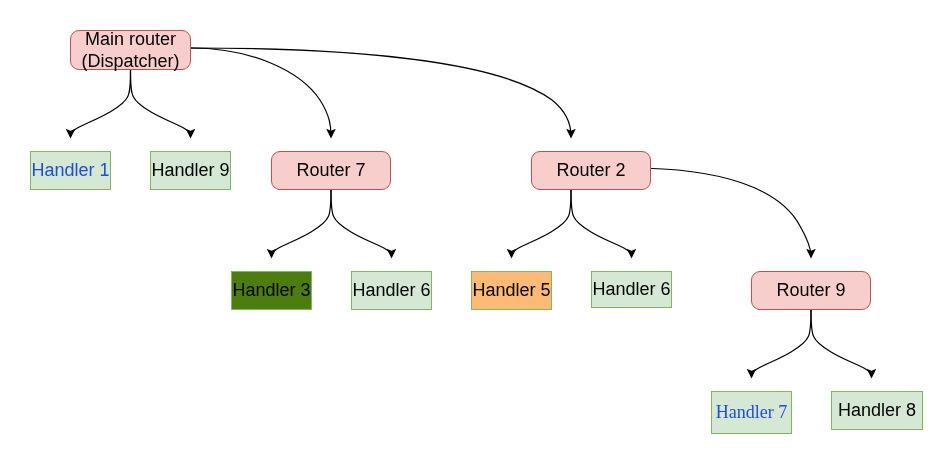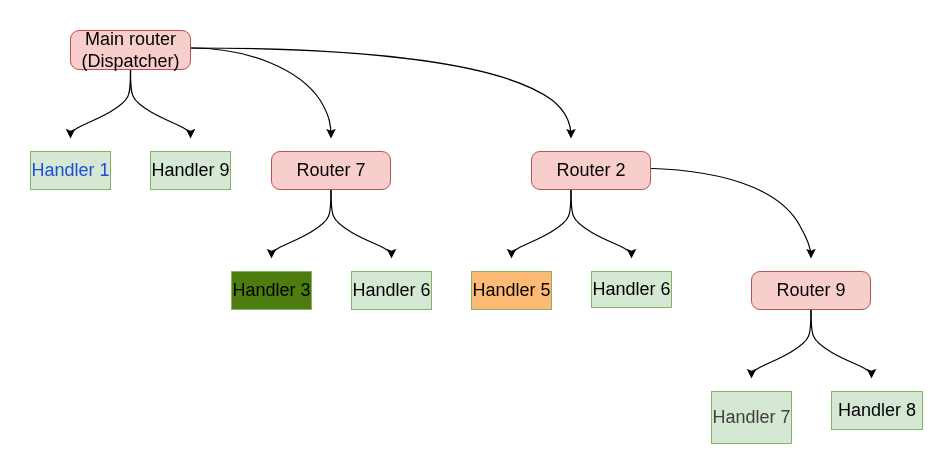--- a/index.html
+++ b/index.html
@@ -86,17 +86,17 @@
 (Dispatcher)</div>
       <div class="node handler" style="left: 30px; top: 151px; width: 81px; height: 39px; background: rgb(213, 232, 212); border-color: rgb(130, 179, 102); color: #1d4ed8;">Handler 1</div>
       <div class="node handler" style="left: 150px; top: 151px; width: 81px; height: 39px; background: rgb(213, 232, 212); border-color: rgb(130, 179, 102); color: rgb(0, 0, 0);">Handler 9</div>
       <div class="node router" style="left: 271px; top: 151px; width: 120px; height: 39px; background: rgb(248, 206, 204); border-color: rgb(184, 84, 80); color: rgb(0, 0, 0);">Router 7</div>
       <div class="node router" style="left: 511px; top: 151px; width: 120px; height: 39px; background: rgb(248, 206, 204); border-color: rgb(184, 84, 80); color: rgb(0, 0, 0); margin-left: 20px;">Router 2</div>
       <div class="node handler" style="left: 231px; top: 271px; width: 81px; height: 39px; background: #4d7c0f; border-color: rgb(130, 179, 102); color: rgb(0, 0, 0);">Handler 3</div>
       <div class="node handler" style="left: 351px; top: 271px; width: 81px; height: 39px; background: rgb(213, 232, 212); border-color: rgb(130, 179, 102); color: rgb(0, 0, 0);">Handler 6</div>
       <div class="node handler" style="left: 471px; top: 271px; width: 81px; height: 39px; background: #fdba74; border-color: rgb(130, 179, 102); color: rgb(0, 0, 0);">Handler 5</div>
       <div class="node handler" style="left: 591px; top: 271px; width: 81px; height: 37px; background: rgb(213, 232, 212); border-color: rgb(130, 179, 102); color: rgb(0, 0, 0);">Handler 6</div>
       <div class="node router" style="left: 751px; top: 271px; width: 120px; height: 39px; background: rgb(248, 206, 204); border-color: rgb(184, 84, 80); color: rgb(0, 0, 0);">Router 9</div>
-      <div class="node handler" style="left: 711px; top: 391px; width: 81px; height: 53px; background: rgb(213, 232, 212); border-color: rgb(130, 179, 102); color: #404040;">Handler 7</div>
+      <div class="node handler" style="left: 711px; top: 391px; width: 81px; height: 43px; background: rgb(213, 232, 212); border-color: rgb(130, 179, 102); color: #1d4ed8; font-family: Liberation Serif, serif;">Handler 7</div>
       <div class="node handler" style="left: 831px; top: 391px; width: 92px; height: 39px; background: rgb(213, 232, 212); border-color: rgb(130, 179, 102); color: rgb(0, 0, 0);">Handler 8</div>
     </div>
 
 </div>
 
 </body></html>

